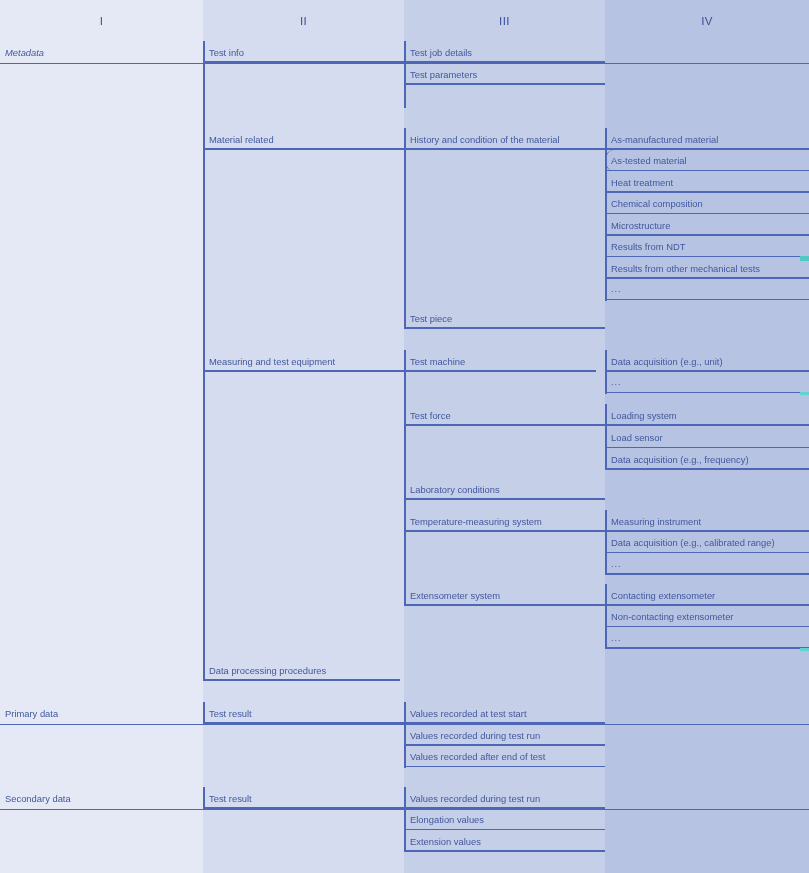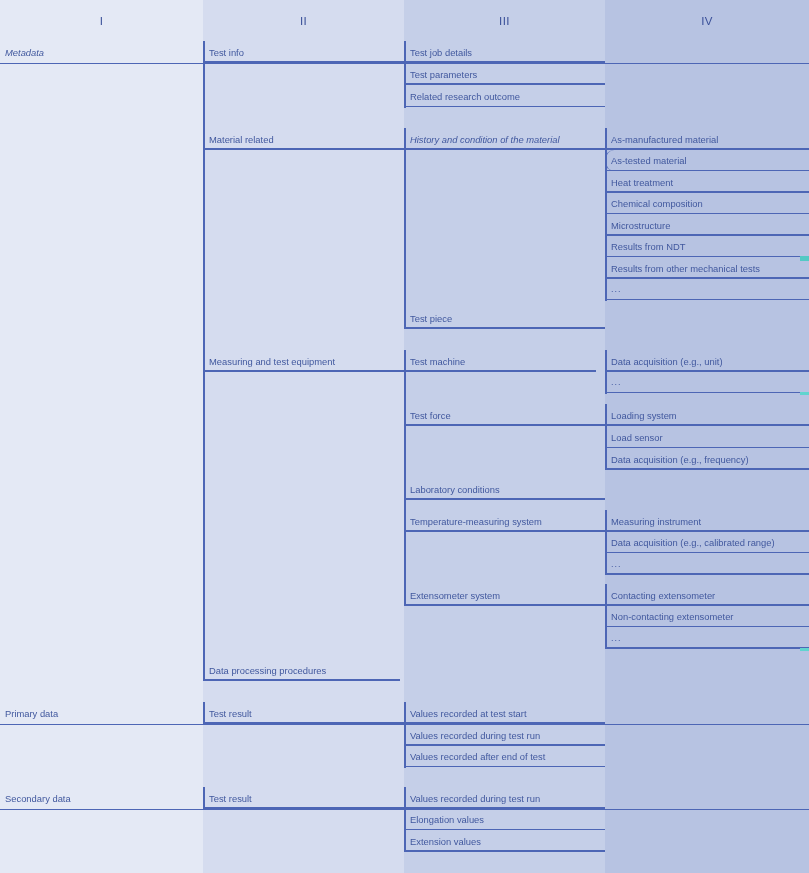--- a/index.html
+++ b/index.html
@@ -141,25 +141,22 @@
   <div class="rule" style="left:203px;width:1.6px;top:41px;height:640px;"></div>
   <div class="rule" style="left:203px;width:1.6px;top:702px;height:22px;"></div>
   <div class="rule" style="left:203px;width:1.6px;top:787px;height:22px;"></div>
 
   <div class="cell bl bb" style="left:404px;width:201px;top:41px;">
       <span class="lbl">Test job details</span>
     </div>
   <div class="cell bl bb" style="left:404px;width:201px;top:63px;">
       <span class="lbl">Test parameters</span>
     </div>
-  <div class="cell bl bb" style="left:404px;width:201px;top:85.5px;">
-      <span class="lbl">Related research outcome</span>
-    </div>
-
-  <div class="cell bl bb" style="left:404px;width:201px;top:128px;font-style:italic;">
+
+  <div class="cell bl bb" style="left:404px;width:201px;top:128px;">
       <span class="lbl">History and condition of the material</span>
     </div>
   <div class="cell bl bb" style="left:404px;width:201px;top:307px;padding-left:33px;">
       <span class="lbl">Test piece</span>
     </div>
 
   <div class="cell bl bb" style="left:404px;width:192px;top:350px;">
       <span class="lbl">Test machine</span>
     </div>
   <div class="cell bl bb" style="left:404px;width:201px;top:404px;">

